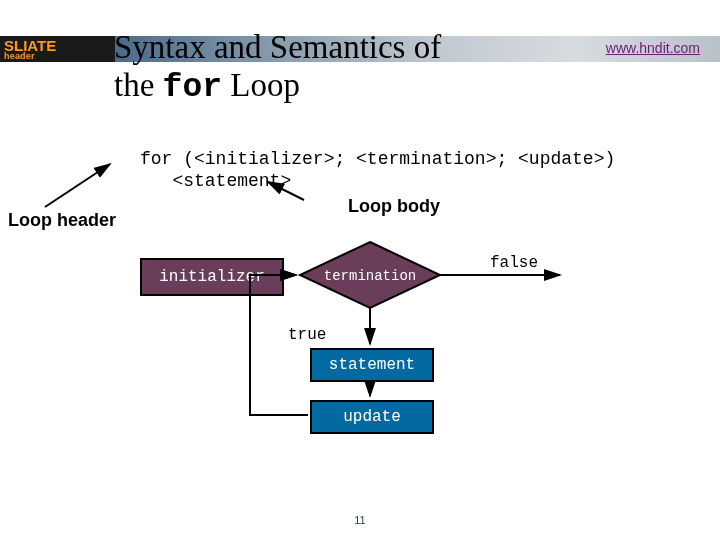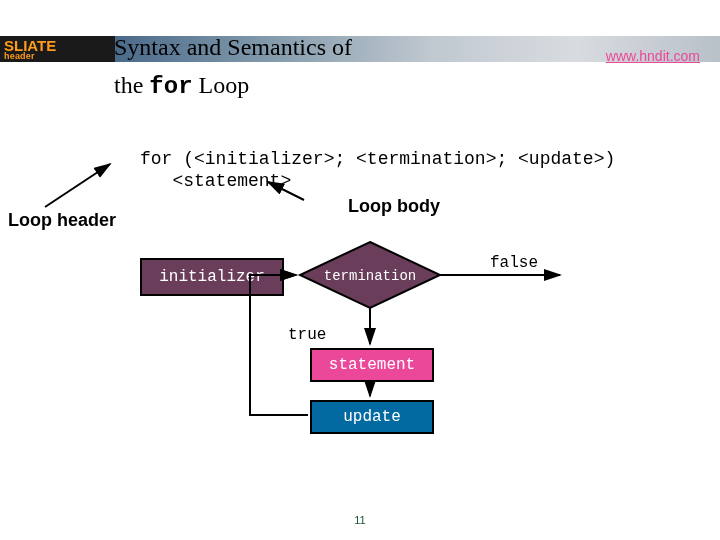--- a/index.html
+++ b/index.html
@@ -35,37 +35,36 @@
     top: 15px;
     font-size: 9px;
     color: #ff9a1a;
     letter-spacing: 0.2px;
     font-weight: bold;
   }
   .slide-title {
     position: absolute;
     left: 114px;
     top: 28px;
-    font-size: 24px;
+    font-size: 33px;
     line-height: 38px;
     font-family: "Times New Roman", serif;
     color: #000;
   }
   .slide-title .mono {
     font-family: "Courier New", monospace;
     font-weight: bold;
   }
   .site-link {
     position: absolute;
     right: 20px;
     top: 40px;
     font-size: 14px;
-    color: #ec4899;
+    color: #701a75;
     text-decoration: underline;
-    margin-top: 8px;
   }
   .syntax-line {
     position: absolute;
     left: 116px;
     top: 148px;
     font-family: "Courier New", monospace;
     font-size: 18px;
     line-height: 22px;
     color: #000;
     white-space: pre;
@@ -99,21 +98,21 @@
     width: 140px;
     height: 34px;
     background: #6a3d5a;
     color: #fff;
   }
   .statement-box {
     left: 310px;
     top: 348px;
     width: 120px;
     height: 30px;
-    background: #ec4899;
+    background: #0369a1;
     color: #fff;
   }
   .update-box {
     left: 310px;
     top: 400px;
     width: 120px;
     height: 30px;
     background: #0369a1;
     color: #fff;
   }

